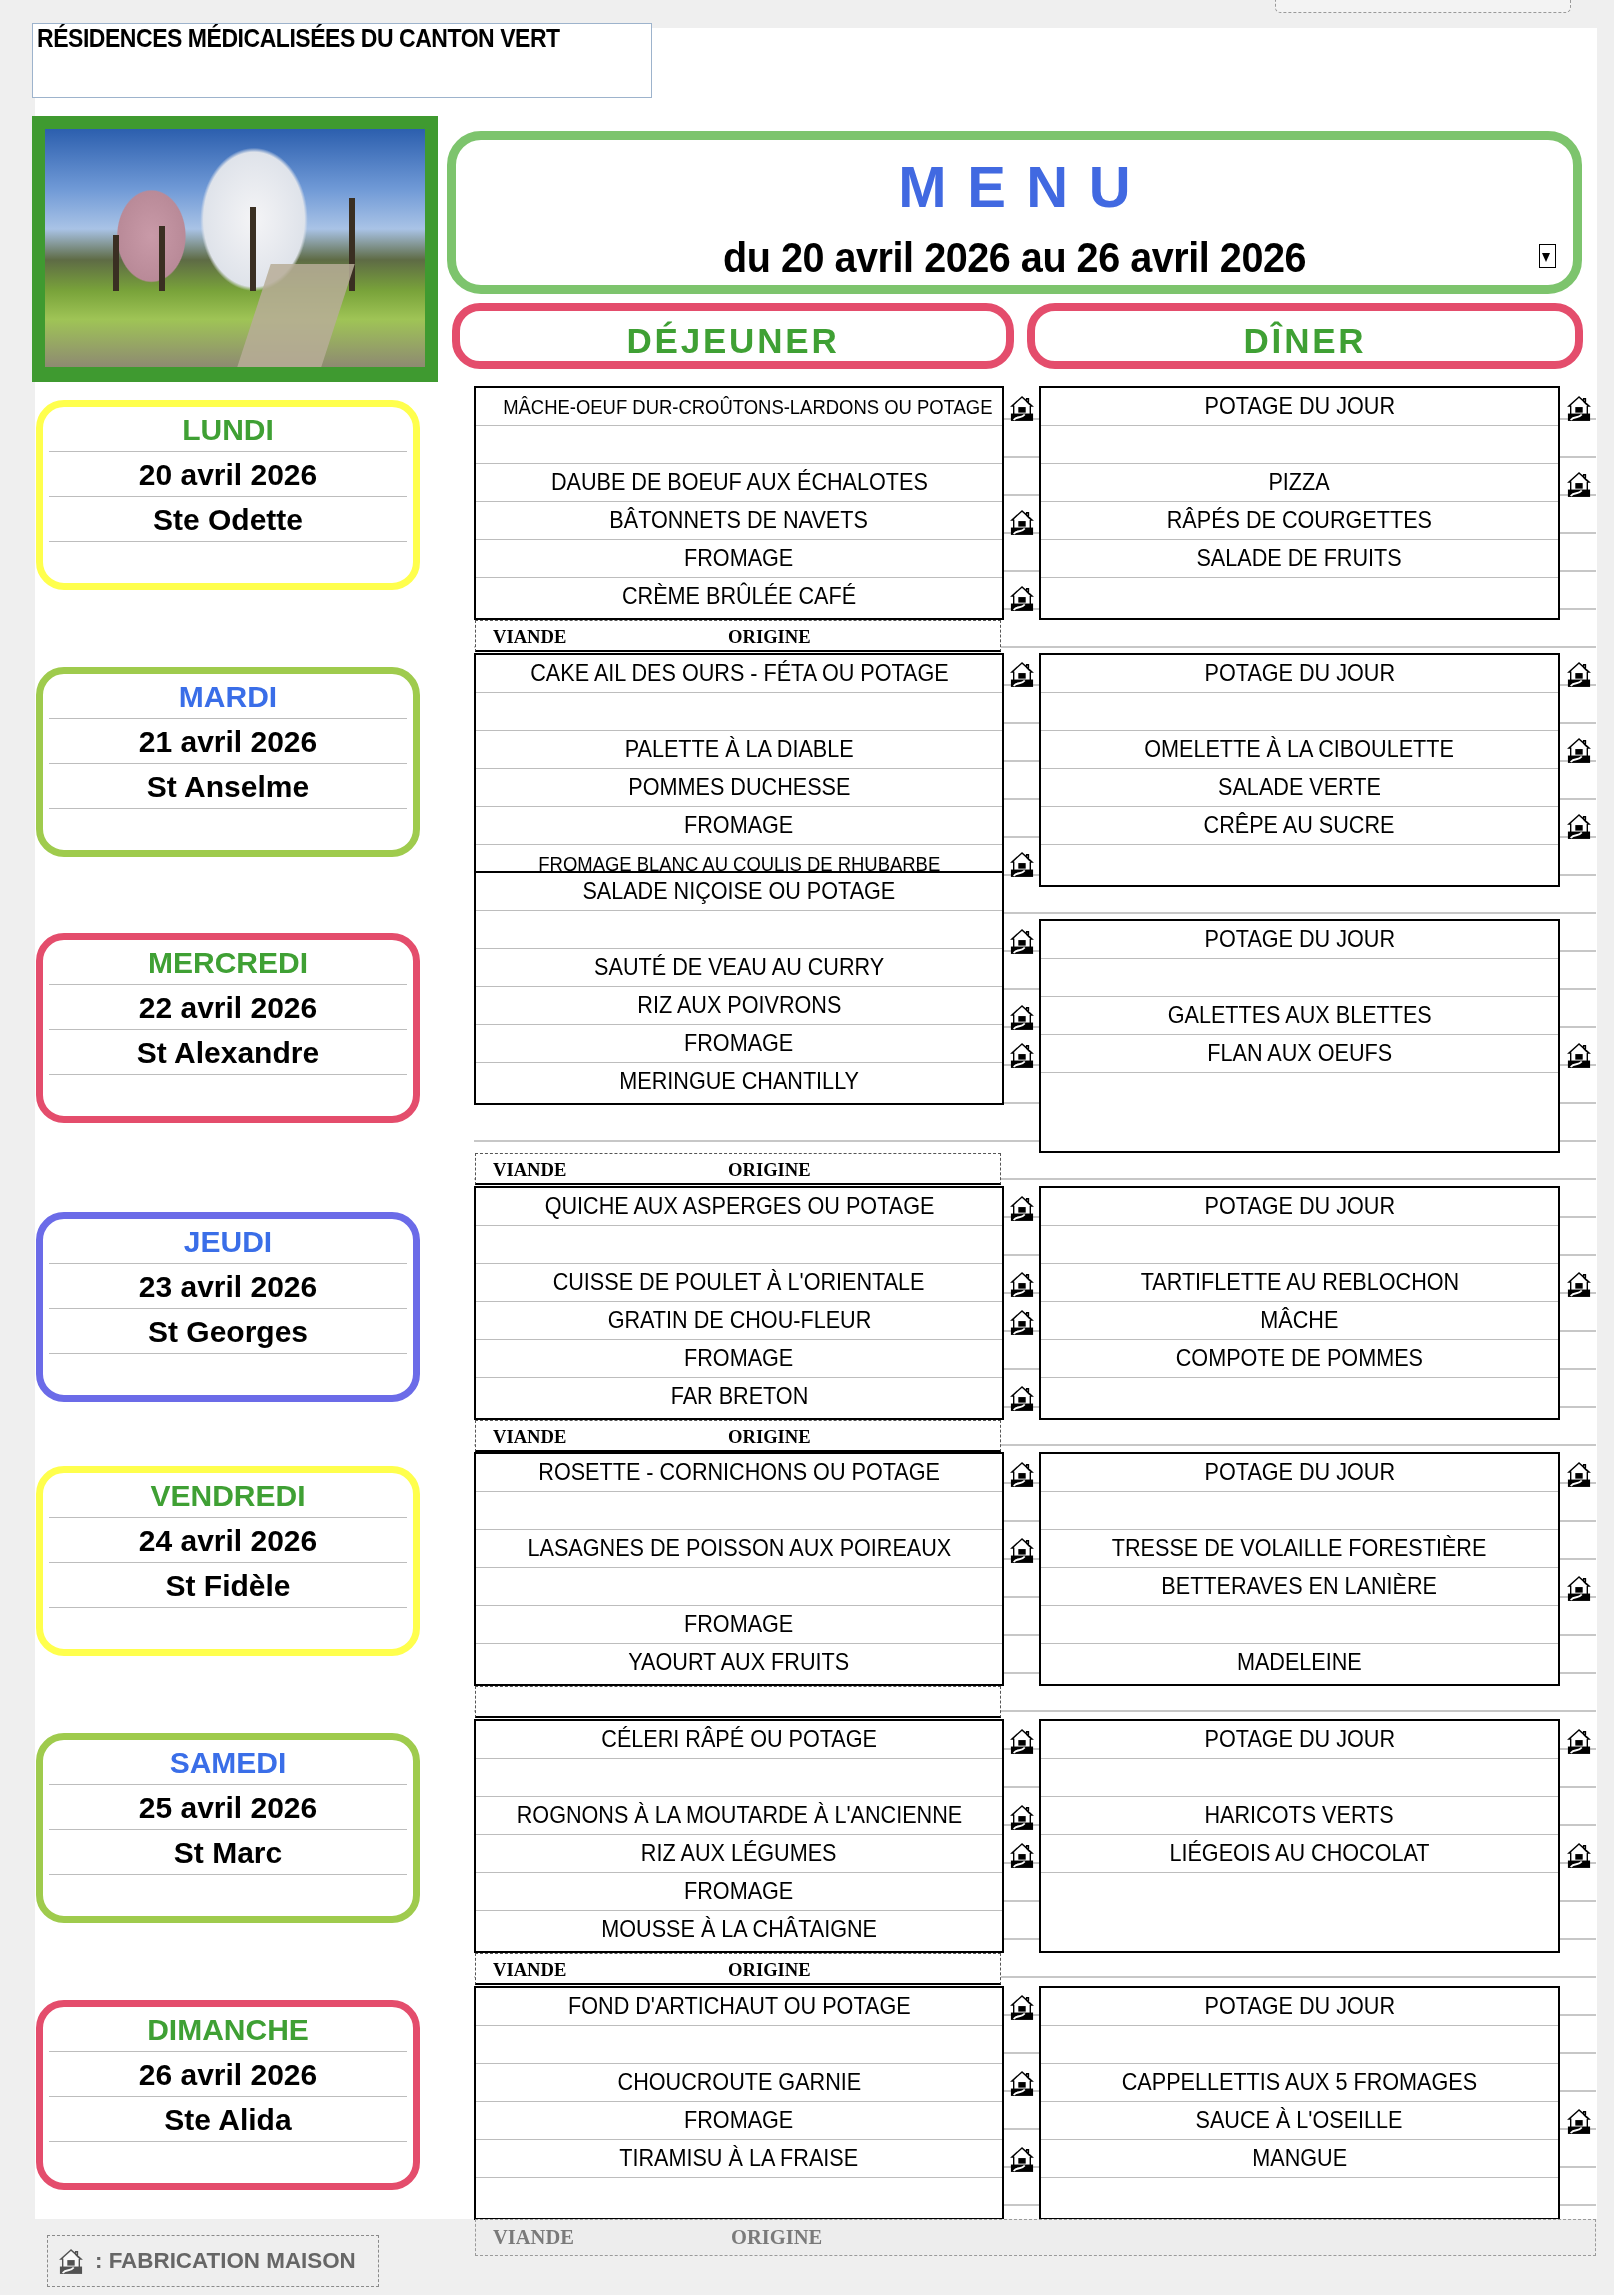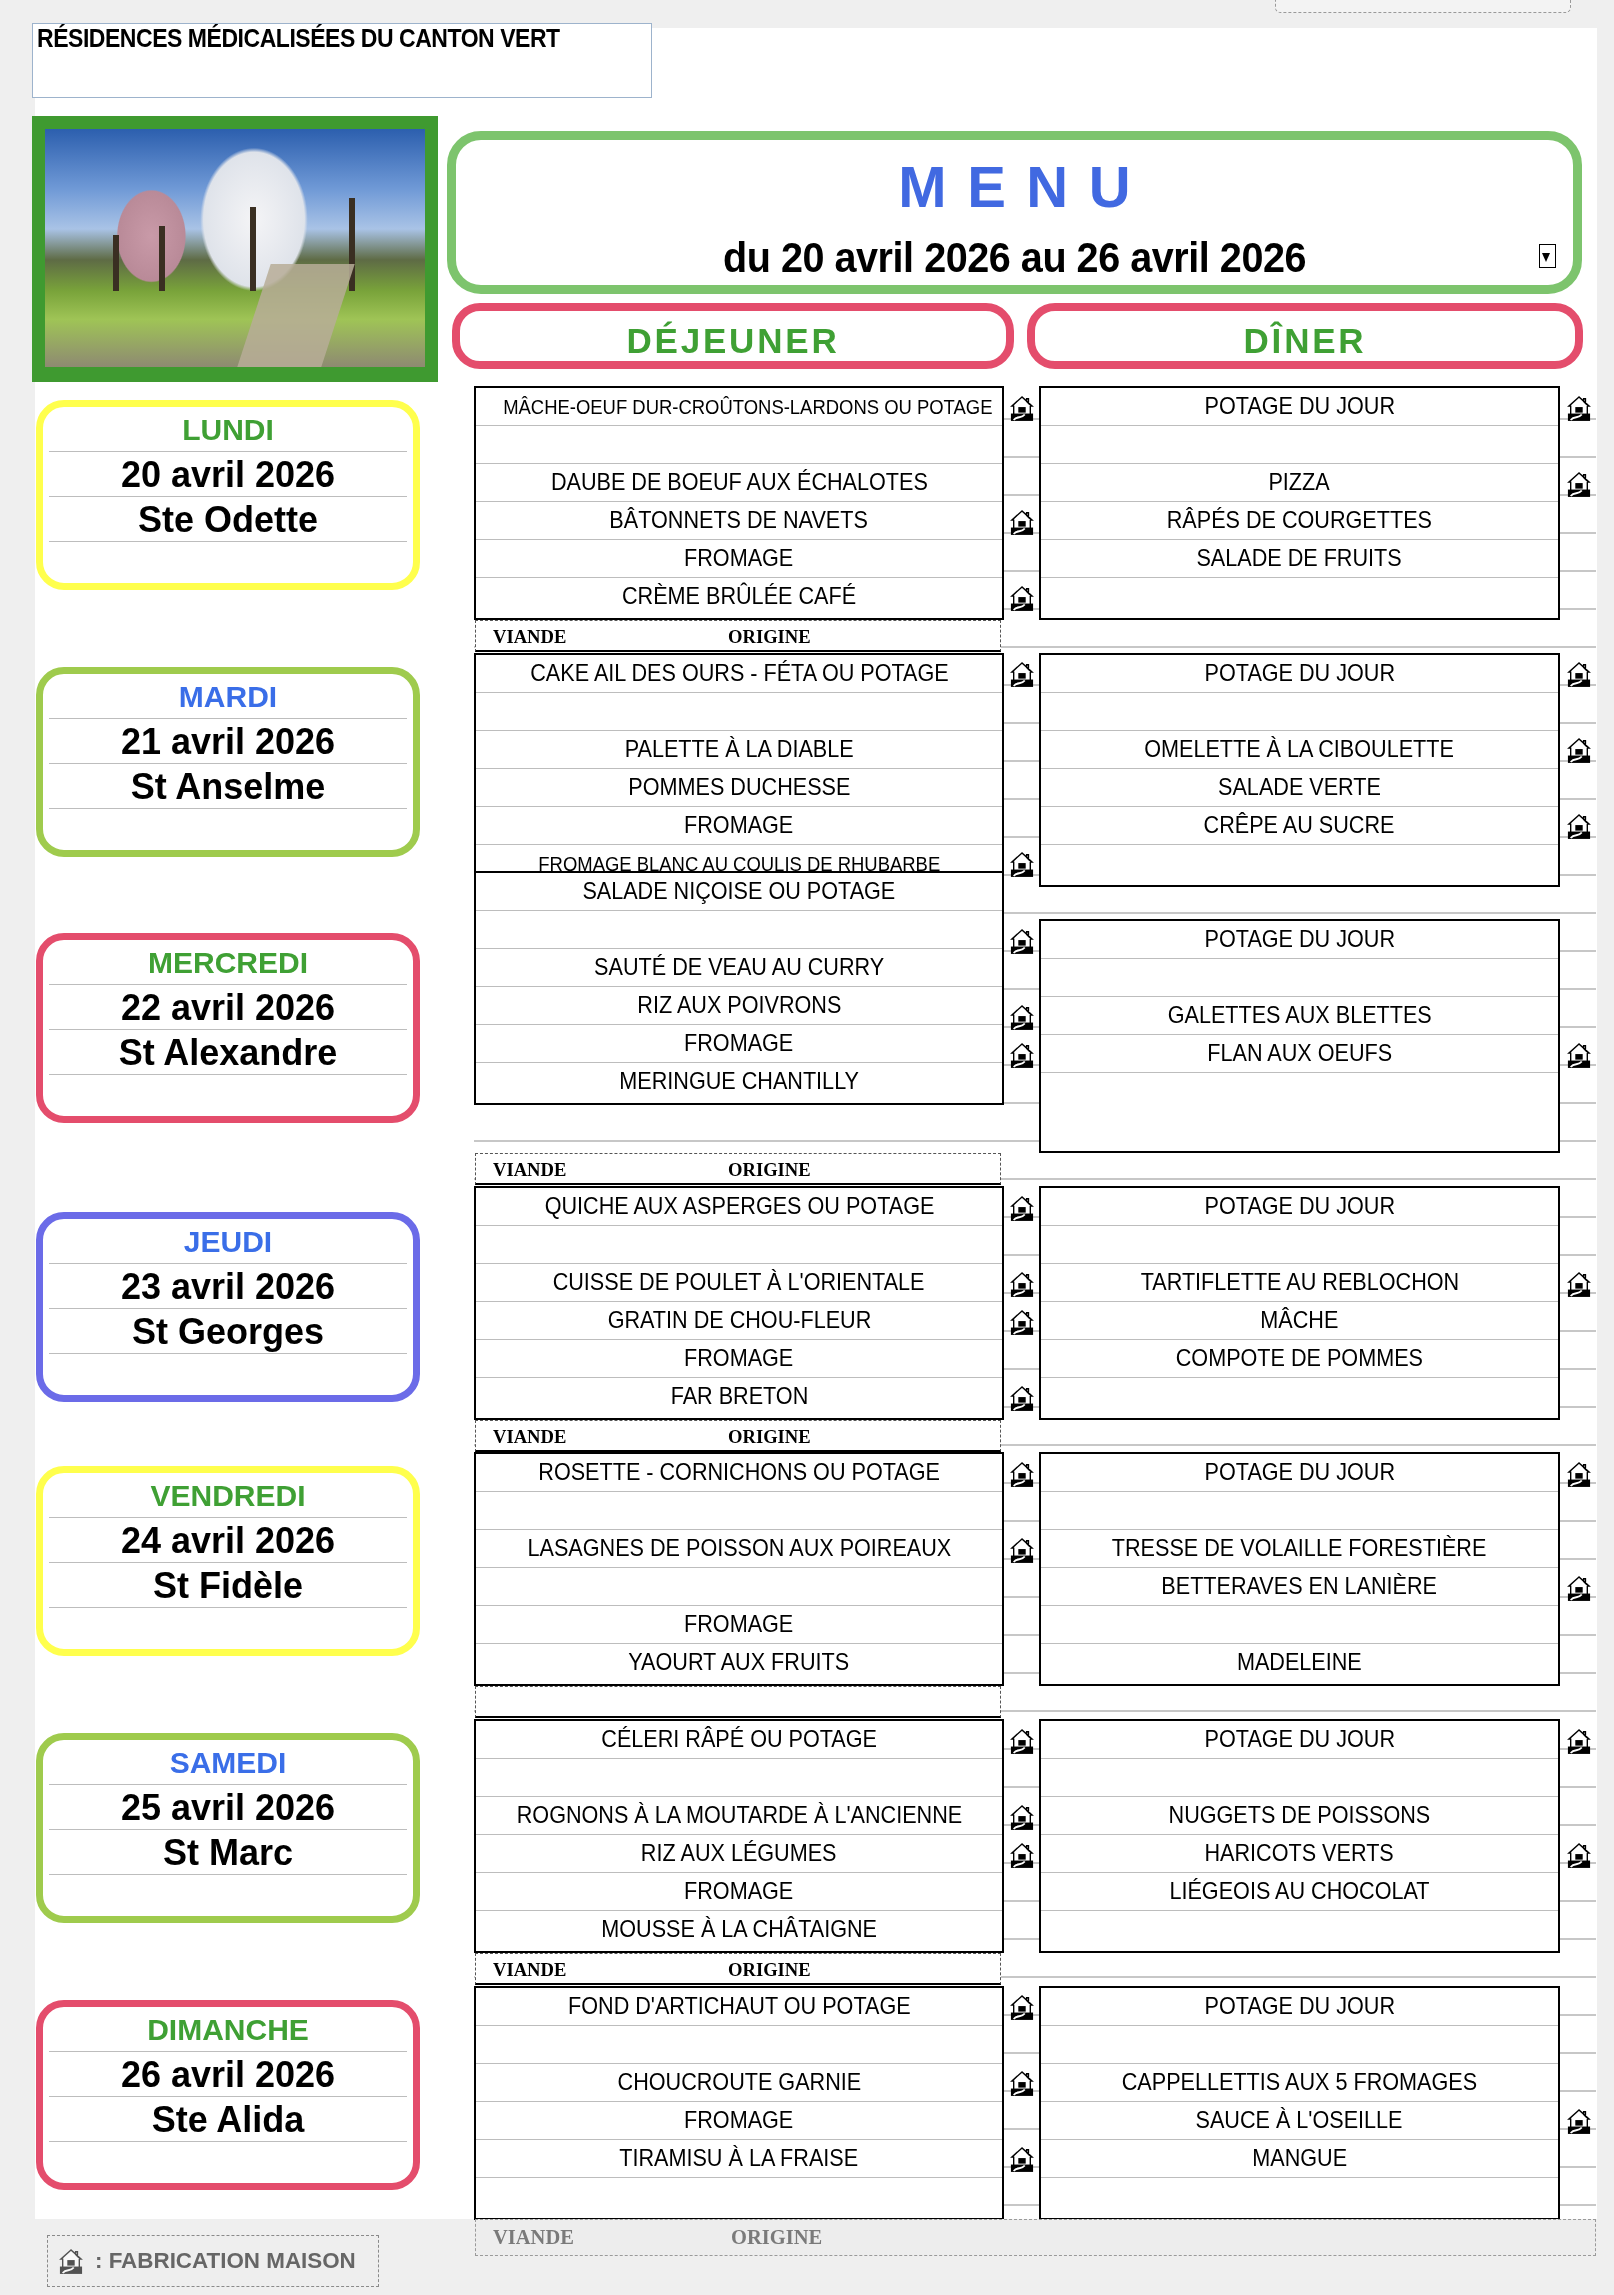--- a/index.html
+++ b/index.html
@@ -80,21 +80,21 @@
   .pill-dinner { left: 1027px; width: 556px; }
 
   
   .day-card {
     position: absolute; left: 36px; width: 384px; height: 190px;
     border: 7.5px solid #ffff4d; border-radius: 28px; background: #fff;
     overflow: hidden;
   }
   .day-card .line {
     height: 45px; border-bottom: 1.9px solid #bdbdbd; margin: 0 5.6px;
-    text-align: center; font-weight: bold; font-size: 36px; line-height: 45px;
+    text-align: center; font-weight: bold; font-size: 30px; line-height: 45px;
     white-space: nowrap;
   }
   .day-card .line.dayname { font-size: 30px; }
   .day-card .line.blank { border-bottom: none; }
 
   
   .grid-bg {
     position: absolute; left: 474px; top: 382px; width: 1122px; height: 1838px;
     background-image: repeating-linear-gradient(180deg, transparent 0, transparent 36px, #c7c7c7 36px, #c7c7c7 38px);
     pointer-events: none;
@@ -579,21 +579,20 @@
           <path d="M1 20 L25 20 L25 28 L1 28 Z" fill="#000"></path>
           <path d="M4 27 C8 22, 12 26, 16 21" stroke="#fff" stroke-width="2" fill="none"></path>
         </svg>
       </div>
       <div class="icon-cell"></div>
       <div class="icon-cell"></div>
     </div>
     <div class="meal-table dinner" style="top: 1719px; height: 234px;">
       <div class="meal-row"><span>POTAGE DU JOUR</span></div>
       <div class="meal-row"><span></span></div>
-      <div class="meal-row"><span>NUGGETS DE POISSONS</span></div>
       <div class="meal-row"><span>HARICOTS VERTS</span></div>
       <div class="meal-row"><span>LIÉGEOIS AU CHOCOLAT</span></div>
       <div class="meal-row"><span></span></div>
     </div>
     <div class="icon-col" style="top: 1722px; left: 1560px;">
       <div class="icon-cell">
         <svg class="house" viewBox="0 0 26 28">
           <path d="M13 2 L2 12 L4 12 L4 22 L22 22 L22 12 L24 12 Z M18 4 L20 4 L20 9 L18 7 Z" fill="#fff" stroke="#000" stroke-width="1.5"></path>
           <rect x="9" y="13" width="8" height="6" fill="#000"></rect>
           <path d="M1 20 L25 20 L25 28 L1 28 Z" fill="#000"></path>

